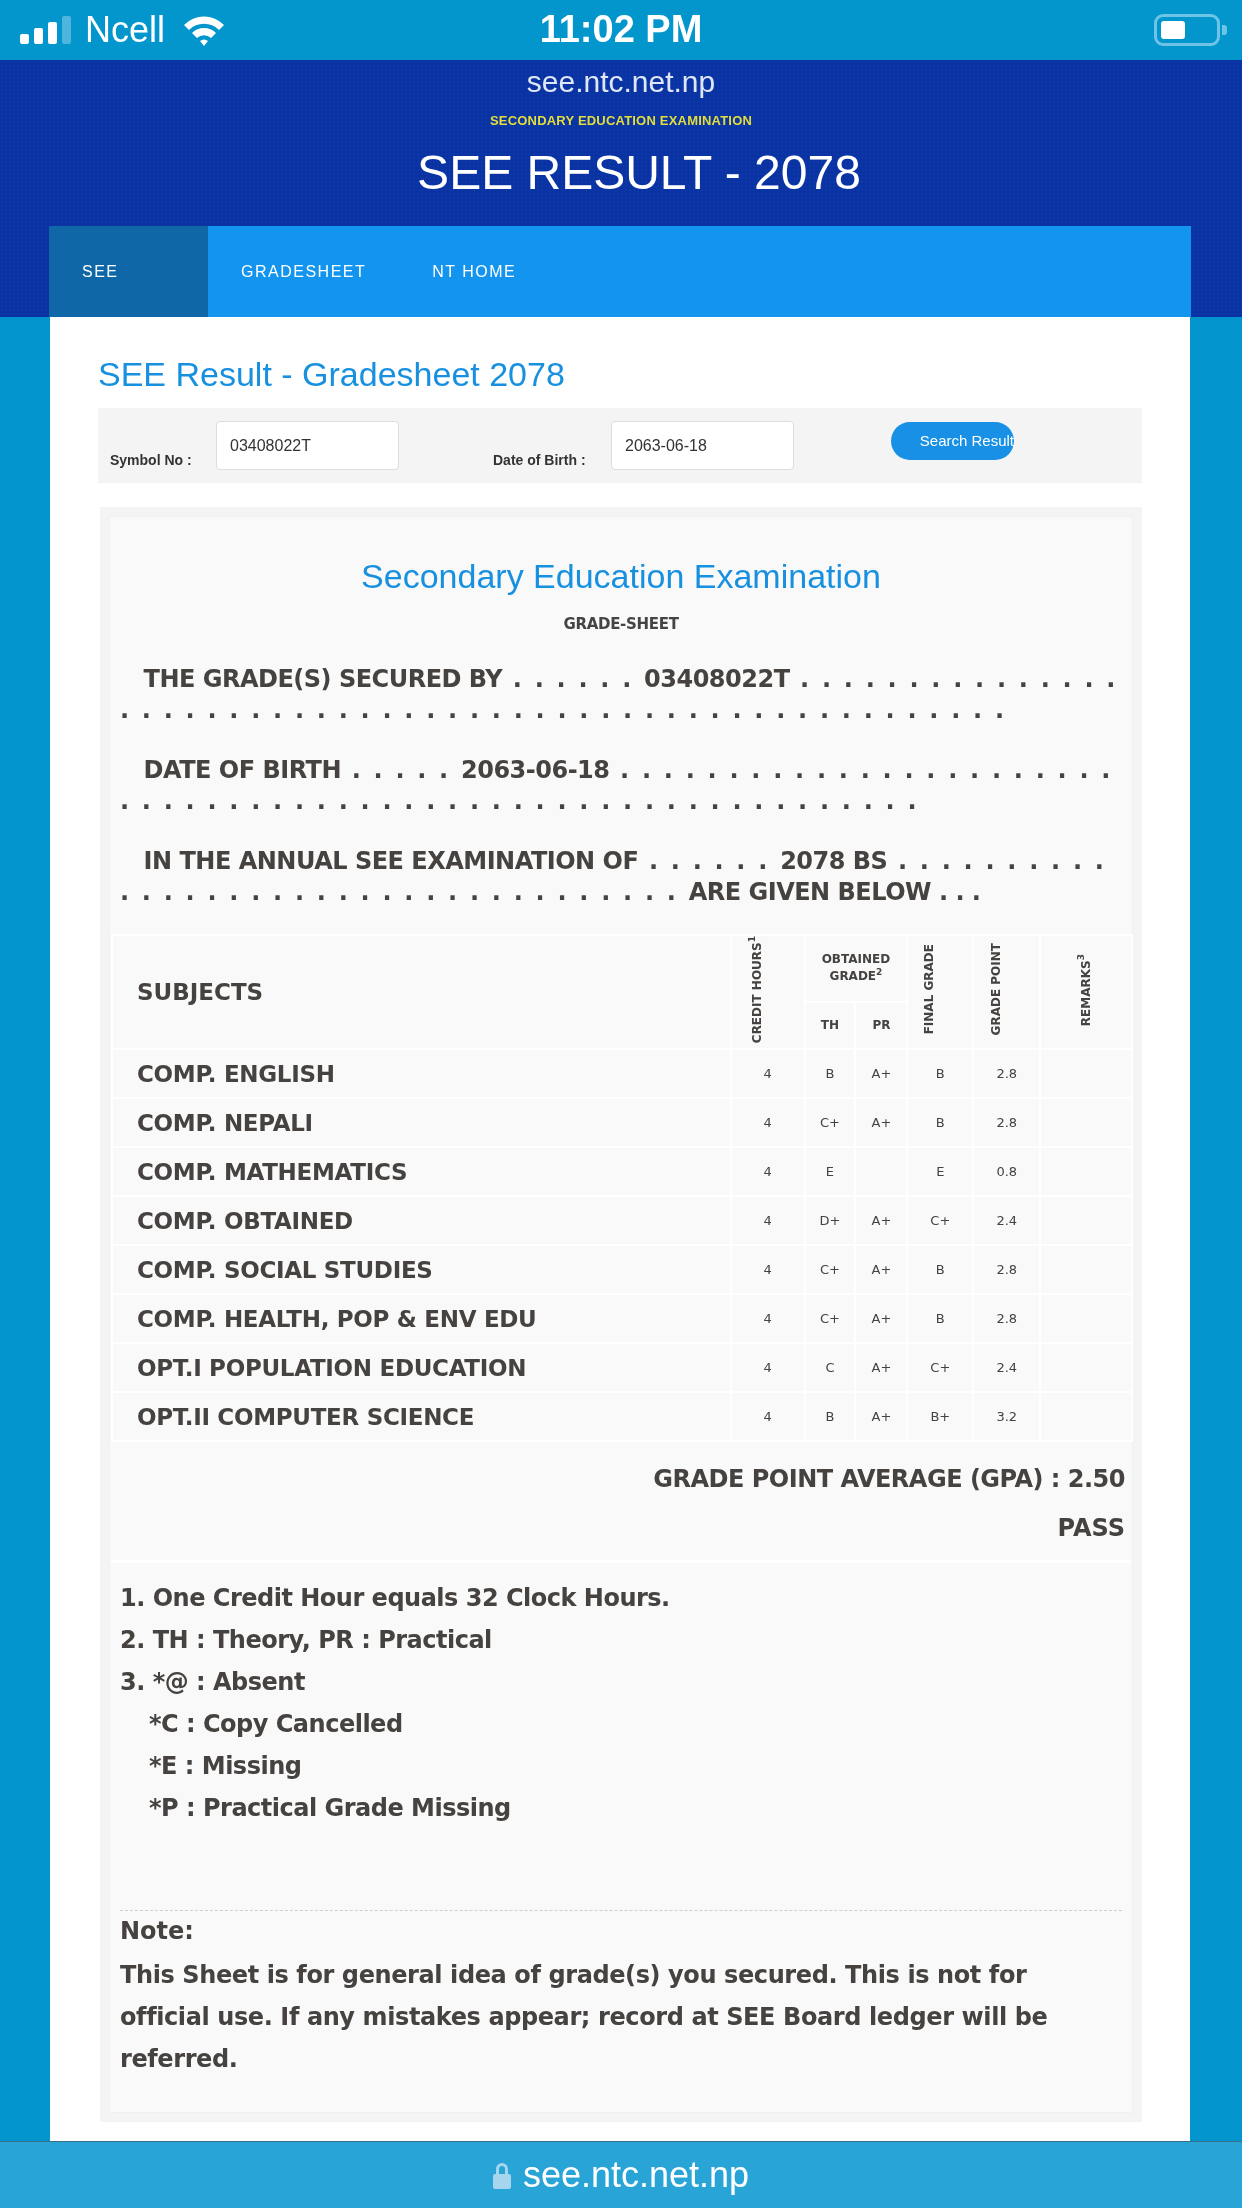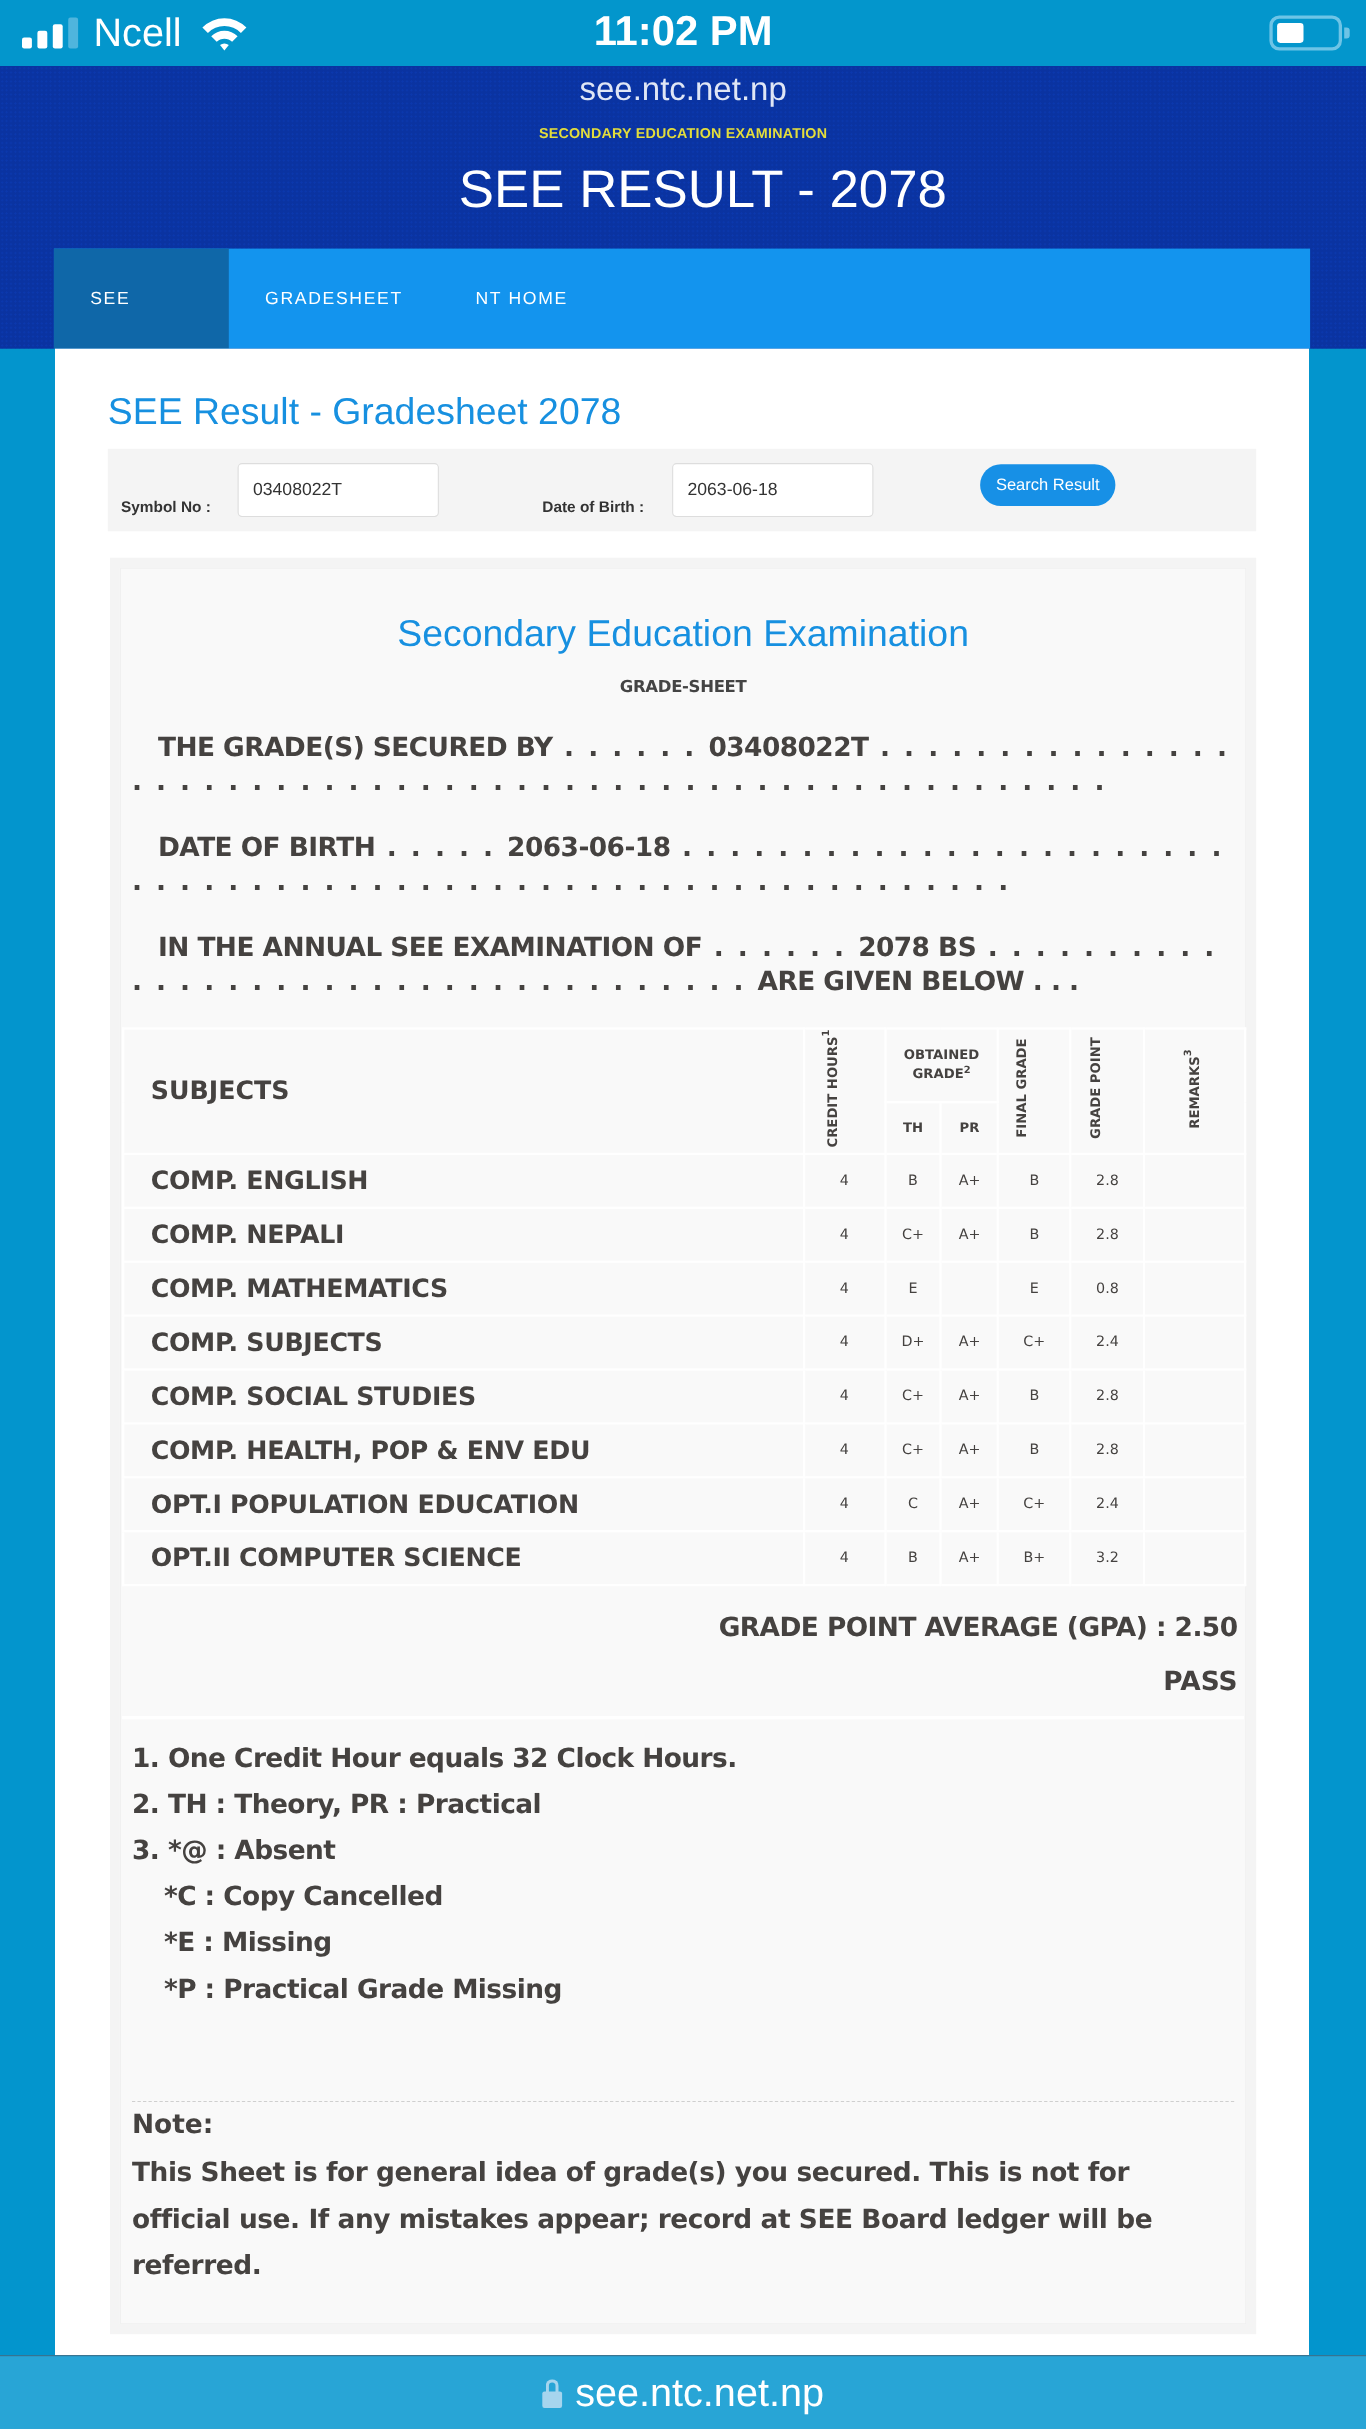--- a/index.html
+++ b/index.html
@@ -35,21 +35,21 @@
   .nav-item.active { background: #0f67a8; width: 159px; }
   .nav-item.gs { padding: 0 33px; }
 
   
   .main { position: absolute; left: 50px; top: 317px; width: 1140px; height: 1825px; background: #fff; }
   .page-title { position: absolute; left: 48px; top: 38px; font-family: "Liberation Sans", sans-serif; font-size: 34px; color: #1790e0; }
 
   .search-bar { position: absolute; left: 48px; top: 91px; width: 1044px; height: 75px; background: #f4f4f4; }
   .lbl { position: absolute; top: 44px; font-family: "Liberation Sans", sans-serif; font-size: 14px; font-weight: bold; color: #333; }
   .inp { position: absolute; top: 13px; height: 49px; width: 183px; border: 1px solid #ddd; border-radius: 4px; background: #fff; padding: 0 13px; line-height: 47px; font-family: "Liberation Sans", sans-serif; font-size: 16px; color: #333; }
-  .search-btn { position: absolute; left: 793px; top: 14px; width: 123px; height: 38px; border-radius: 19px; background: #1790e6; color: #fff; border: none; font-family: "Liberation Sans", sans-serif; font-size: 15px; text-align: center; line-height: 38px; }
+  .search-btn { position: absolute; left: 793px; top: 14px; width: 123px; height: 38px; border-radius: 19px; background: #1790e6; color: #fff; border: none; font-family: "Liberation Sans", sans-serif; font-size: 15px; text-align: right; line-height: 38px; }
 
   
   .sheet-outer { position: absolute; left: 50px; top: 190px; width: 1042px; height: 1615px; background: #f4f4f4; }
   .sheet { position: absolute; left: 9px; top: 9px; width: 1024px; height: 1597px; background: #f9f9f9; border: 1px solid #f0f0f0; color: #444; font-family: "DejaVu Sans", sans-serif; }
   .sheet-title { position: absolute; top: 40px; left: 0; right: 0; text-align: center; font-family: "Liberation Sans", sans-serif; font-size: 34px; color: #1790e0; }
   .sheet-sub { position: absolute; top: 98px; left: 0; right: 0; text-align: center; font-size: 15px; font-weight: bold; color: #444; font-family: "DejaVu Sans", sans-serif; letter-spacing: -0.3px; }
   .stmt { position: absolute; left: 10px; width: 1004px; font-size: 24px; font-weight: bold; color: #454240; line-height: 31px; letter-spacing: -0.5px; word-break: break-all; }
   .stmt .dots { font-weight: bold; letter-spacing: 2.2px; }
 
   
@@ -192,21 +192,21 @@
             <tr>
               <td class="subj">COMP. MATHEMATICS</td>
               <td class="cell">4</td>
               <td class="cell">E</td>
               <td class="cell"></td>
               <td class="cell">E</td>
               <td class="cell">0.8</td>
               <td class="cell"></td>
             </tr>
             <tr>
-              <td class="subj">COMP. SUBJECTS</td>
+              <td class="subj">COMP. OBTAINED</td>
               <td class="cell">4</td>
               <td class="cell">D+</td>
               <td class="cell">A+</td>
               <td class="cell">C+</td>
               <td class="cell">2.4</td>
               <td class="cell"></td>
             </tr>
             <tr>
               <td class="subj">COMP. SOCIAL STUDIES</td>
               <td class="cell">4</td>

